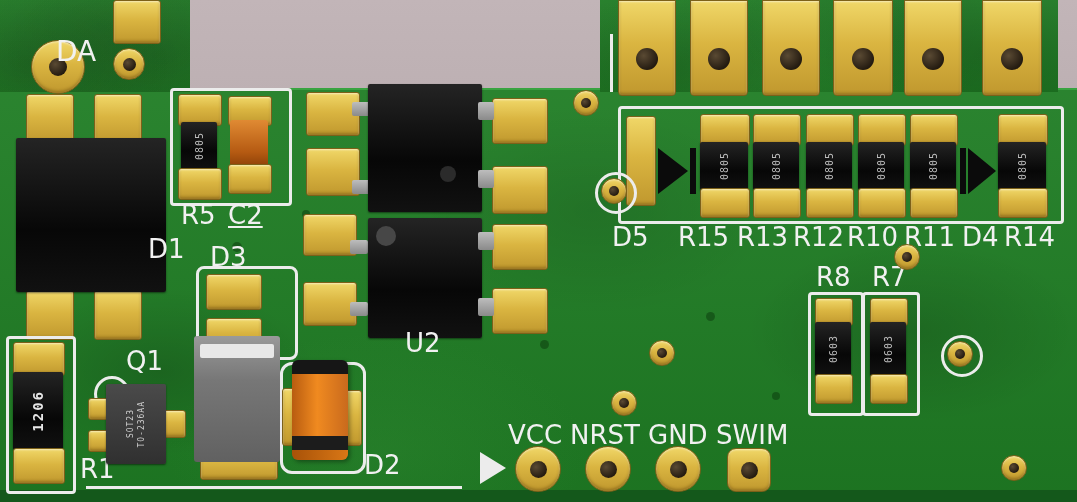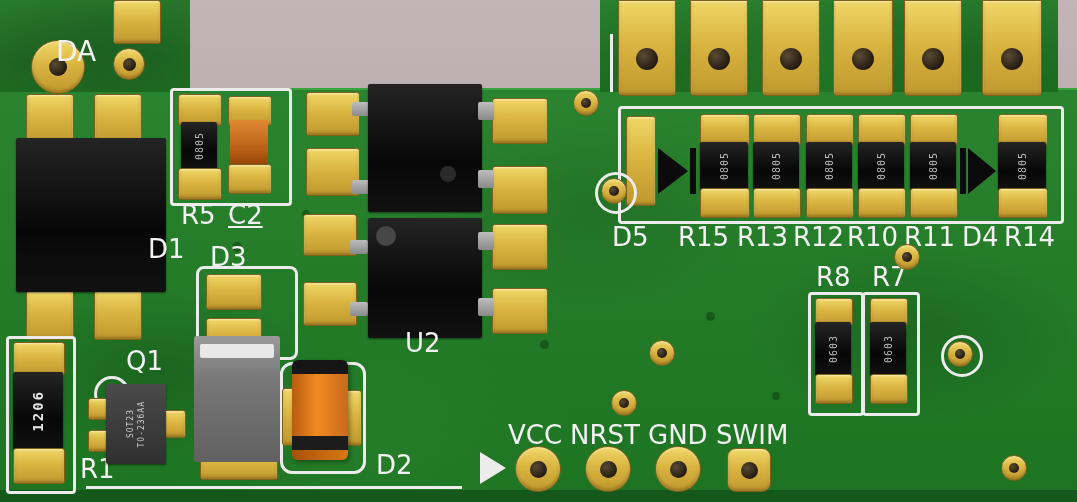--- a/index.html
+++ b/index.html
@@ -119,21 +119,21 @@
 
   <div class="abs silk" style="left:280px;top:362px;width:80px;height:106px;border-radius:12px;"></div>
   <div class="abs pad" style="left:282px;top:388px;width:14px;height:56px;"></div>
   <div class="abs pad" style="left:344px;top:390px;width:16px;height:54px;"></div>
   <div class="abs cyl" style="left:292px;top:360px;width:56px;height:100px;">
     <div style="height:14px;background:#161616;"></div>
     <div style="height:62px;background:linear-gradient(90deg,#b85c10,#f08a20 45%,#c96a1d);"></div>
     <div style="height:14px;background:#1c1c1c;"></div>
     <div style="height:10px;background:linear-gradient(90deg,#a85208,#d97716);"></div>
   </div>
-  <div class="abs label" style="left:376px;top:452px;">D2</div>
+  <div class="abs label" style="left:364px;top:452px;">D2</div>
 
   <div class="abs pad" style="left:306px;top:92px;width:52px;height:42px;"></div>
   <div class="abs pad" style="left:306px;top:148px;width:52px;height:46px;"></div>
   <div class="abs pad" style="left:303px;top:214px;width:52px;height:40px;"></div>
   <div class="abs pad" style="left:303px;top:282px;width:52px;height:42px;"></div>
   <div class="abs pad" style="left:492px;top:98px;width:54px;height:44px;"></div>
   <div class="abs pad" style="left:492px;top:166px;width:54px;height:46px;"></div>
   <div class="abs pad" style="left:492px;top:224px;width:54px;height:44px;"></div>
   <div class="abs pad" style="left:492px;top:288px;width:54px;height:44px;"></div>
 

